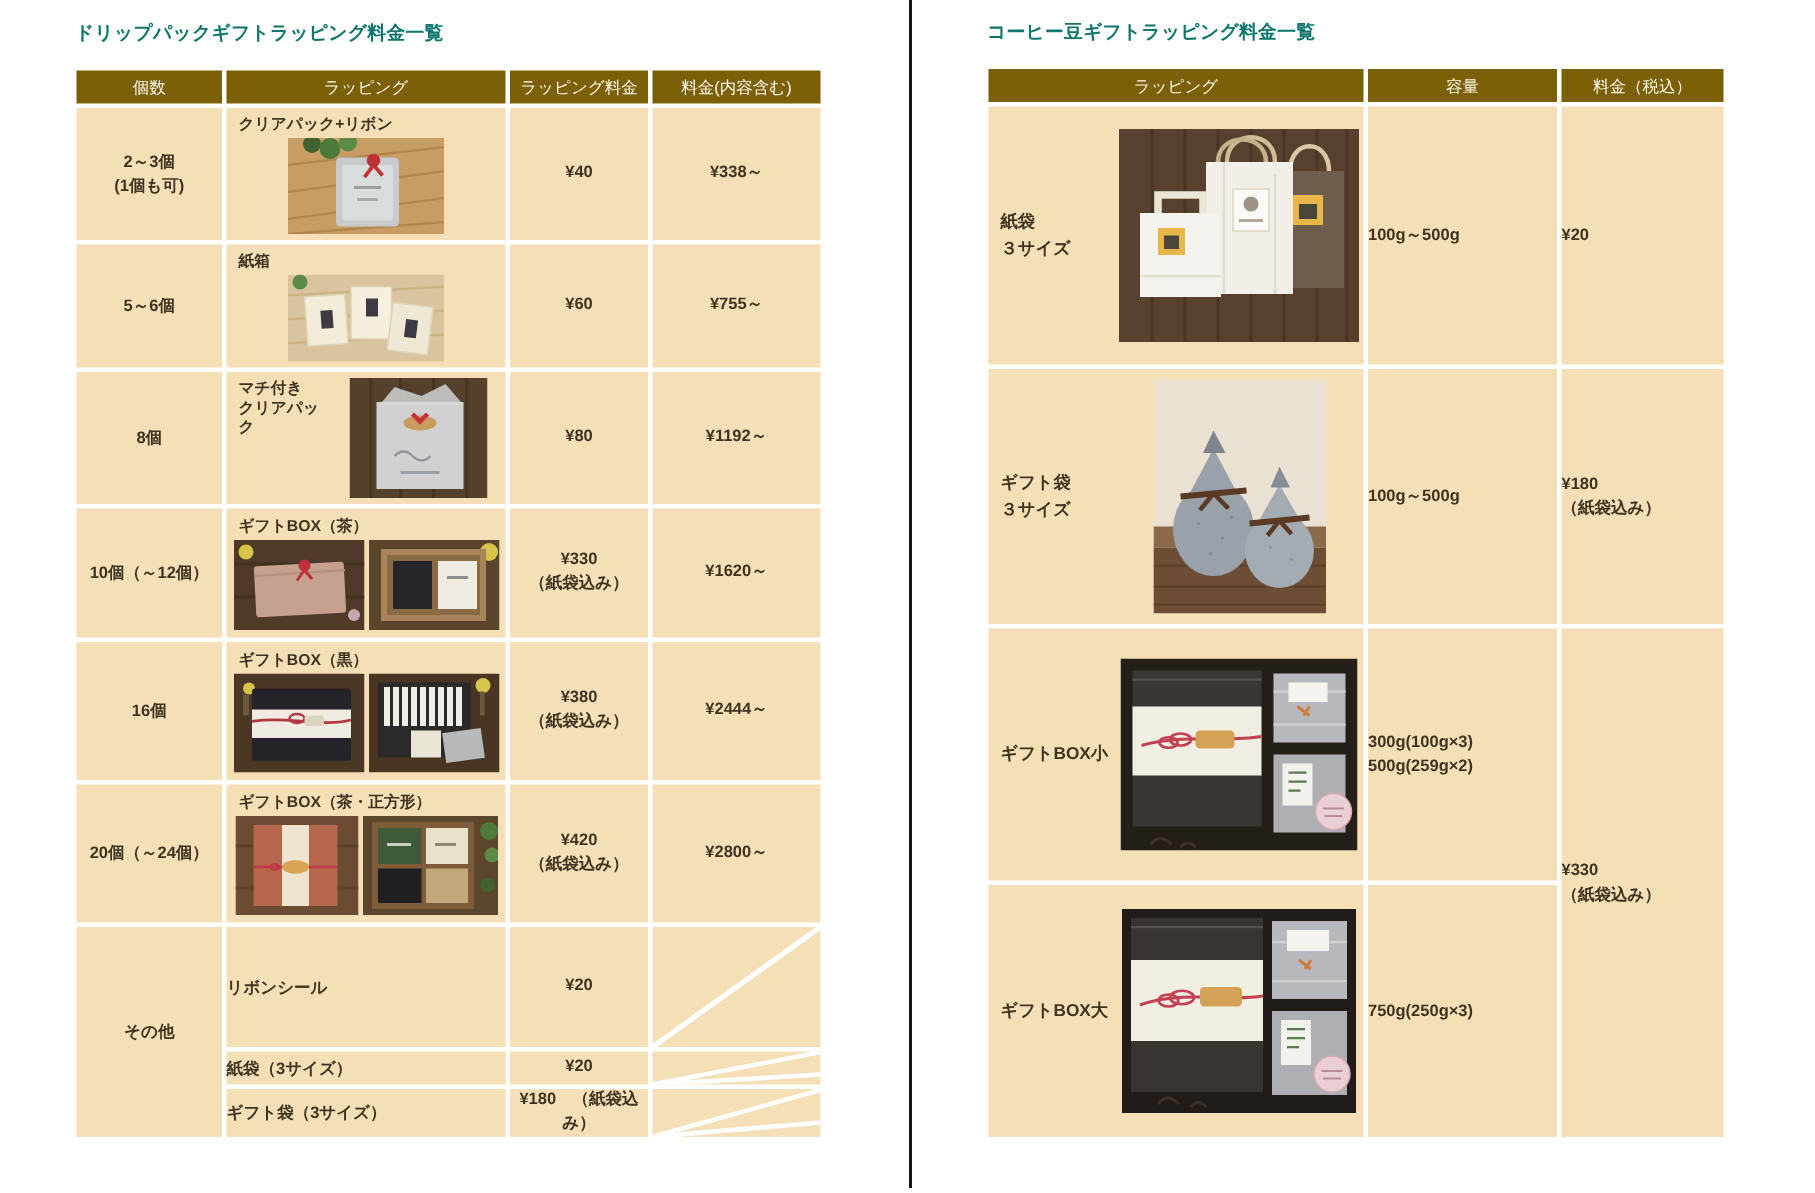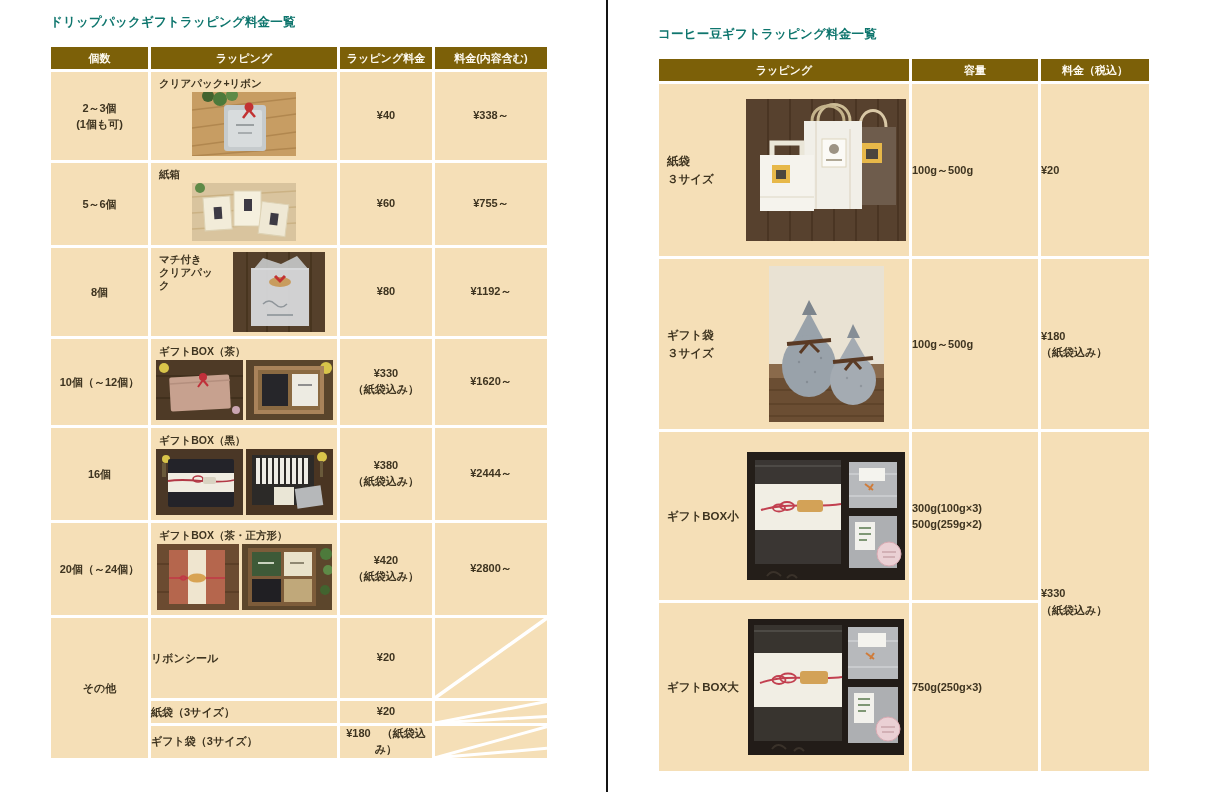--- a/index.html
+++ b/index.html
@@ -2,21 +2,21 @@
 <html><head>
 <meta charset="utf-8">
 <style>
   html,body{margin:0;padding:0;background:#ffffff;}
   body{width:1210px;height:795px;position:relative;overflow:hidden;
        font-family:"Liberation Sans","DejaVu Sans",sans-serif;font-weight:700;color:#3e3420;}
   .divider{position:absolute;left:606px;top:0;width:2px;height:792px;background:#141414;}
   .panel{position:absolute;}
   .title{font-size:12.5px;font-weight:700;color:#0f766e;margin:0 0 13px 2px;letter-spacing:.2px;}
   table.grid{border-collapse:separate;border-spacing:3px;table-layout:fixed;}
-  table.grid th{background:#7c6008;color:#fdf9ef;font-size:11px;font-weight:700;padding:0;text-align:center;}
+  table.grid th{background:#7c6008;color:#fdf9ef;font-size:11px;font-weight:400;padding:0;text-align:center;}
   table.grid td{background:#f5dfb7;font-size:11px;font-weight:700;padding:0;vertical-align:middle;}
   .preline{white-space:pre-line;}
   td.qty{text-align:center;line-height:1.5;}
   td.fee{text-align:center;line-height:1.45;}
   td.wrapcell{vertical-align:top;padding:3px 4px 2px 4px;}
   .wlabel{font-size:10.5px;text-align:left;padding:1px 0 2px 8px;line-height:1.25;}
   .ph-center{display:flex;justify-content:center;align-items:flex-start;}
   .photos-row{display:flex;justify-content:center;gap:3px;}
   .wrap-h{display:flex;align-items:flex-start;}
   .wrap-h .wlabel{flex:0 0 62px;}
@@ -259,21 +259,21 @@
         <svg viewBox="0 0 100 100" preserveAspectRatio="none">
           <line x1="0" y1="100" x2="100" y2="2" stroke="#ffffff" stroke-width="3" vector-effect="non-scaling-stroke"></line>
           <line x1="0" y1="100" x2="100" y2="70" stroke="#ffffff" stroke-width="3" vector-effect="non-scaling-stroke"></line>
         </svg>
       </td>
     </tr>
   </tbody>
     </table>
 </div>
 
-<div class="panel" style="left:656px;top:26px;">
+<div class="panel" style="left:656px;top:13px;">
   <div class="title">コーヒー豆ギフトラッピング料金一覧</div>
   <table class="grid">
     <colgroup>
         <col style="width:250px">
         <col style="width:126px">
         <col style="width:108px">
       </colgroup>
     <tbody>
         <tr style="height:22px">
       <th>ラッピング</th>

